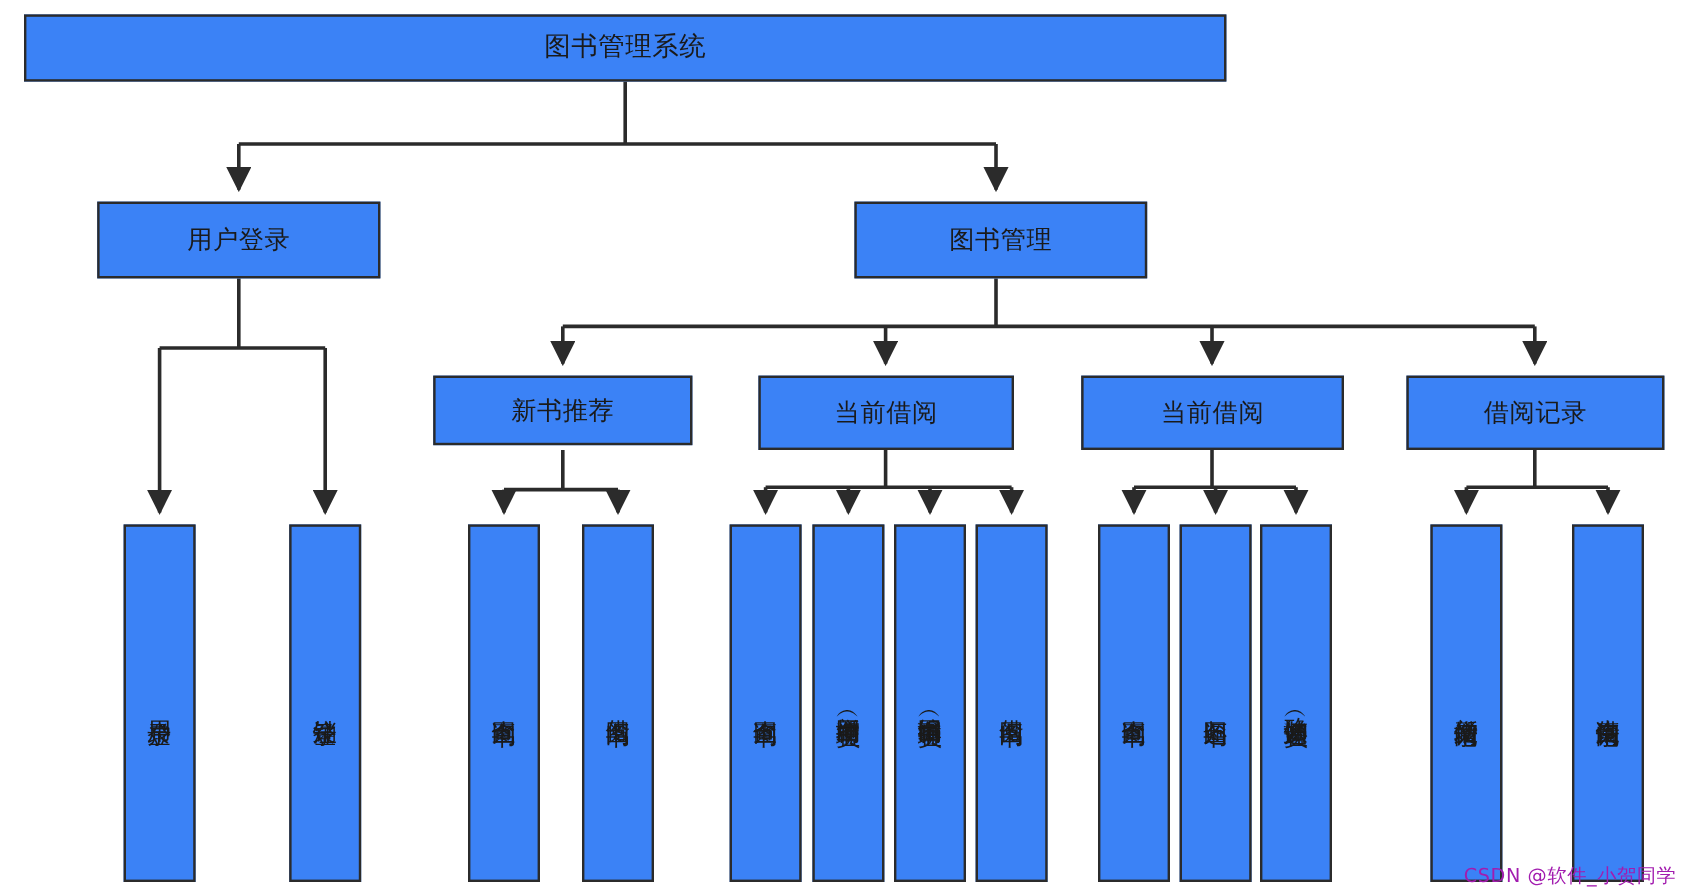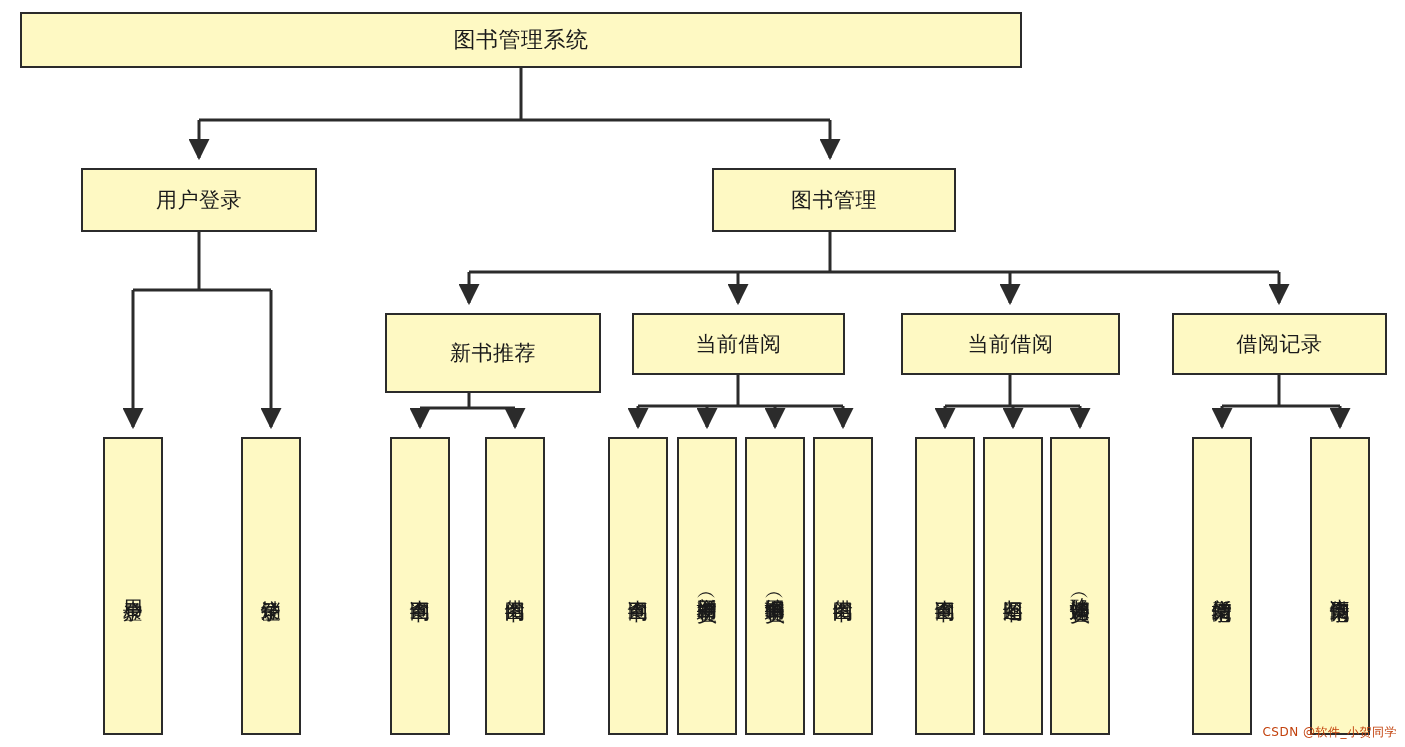--- a/index.html
+++ b/index.html
@@ -22,21 +22,21 @@
     position: absolute;
     left: 0;
     top: 0;
     width: 1405px;
     height: 747px;
   }
   .node {
     position: absolute;
     box-sizing: border-box;
     border: 2px solid #2b2b2b;
-    background: #fef9c3;
+    background: #3b82f6;
     display: flex;
     align-items: center;
     justify-content: center;
     overflow: hidden;
   }
   .node-label {
     color: #1a1a1a;
     font-size: 21px;
     line-height: 1.18;
     letter-spacing: 0.5px;
@@ -48,22 +48,22 @@
     text-orientation: upright;
     font-size: 20px;
     line-height: 1.22;
     letter-spacing: 1px;
   }
   .node.root .node-label { font-size: 22px; }
   #watermark {
     position: absolute;
     right: 8px;
     bottom: 6px;
-    font-size: 12px;
-    color: #c2410c;
+    font-size: 16px;
+    color: #a21caf;
     letter-spacing: 0.5px;
     white-space: nowrap;
     pointer-events: none;
   }
 </style>
 </head>
 <body>
 
 <div id="diagram-root">
 
@@ -122,21 +122,21 @@
     <span class="node-label">图书管理系统</span>
   </div>
 
   <div class="node" style="left:81px; top:168px; width:236px; height:64px;">
     <span class="node-label">用户登录</span>
   </div>
   <div class="node" style="left:712px; top:168px; width:244px; height:64px;">
     <span class="node-label">图书管理</span>
   </div>
 
-  <div class="node" style="left:361px; top:313px; width:216px; height:80px;margin-left:24px;">
+  <div class="node" style="left:361px; top:313px; width:216px; height:58px;">
     <span class="node-label">新书推荐</span>
   </div>
   <div class="node" style="left:632px; top:313px; width:213px; height:62px;">
     <span class="node-label">当前借阅</span>
   </div>
   <div class="node" style="left:1172px; top:313px; width:215px; height:62px;">
     <span class="node-label">借阅记录</span>
   </div>
   <div class="node" style="left:901px; top:313px; width:219px; height:62px;">
     <span class="node-label">当前借阅</span>

